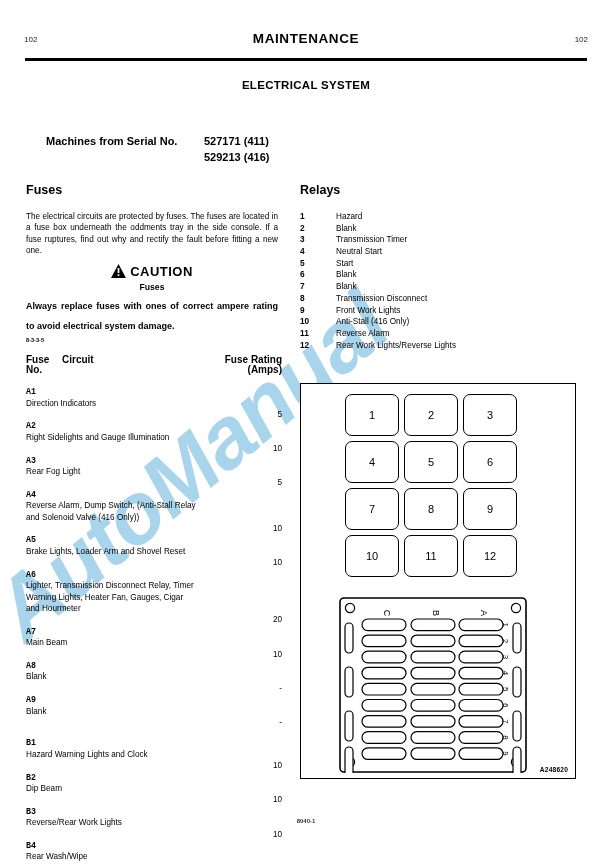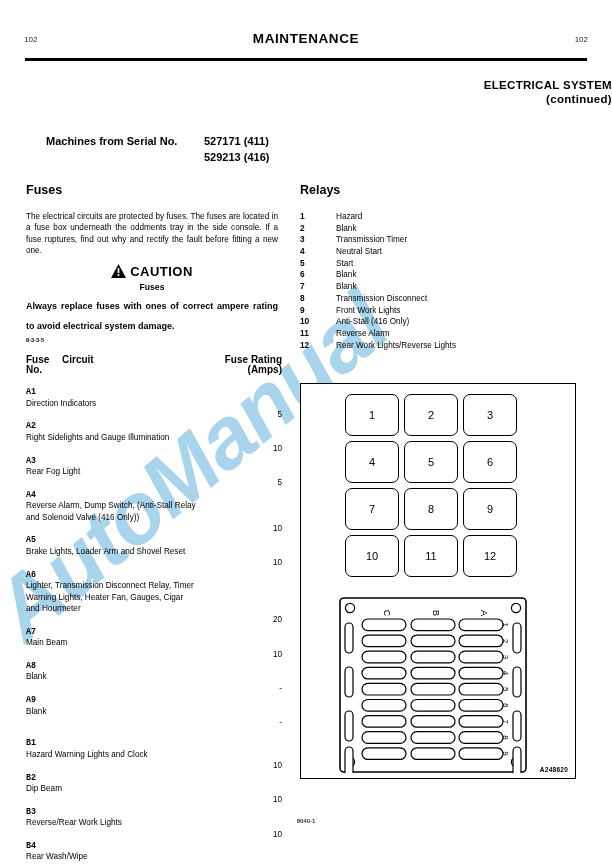--- a/index.html
+++ b/index.html
@@ -77,21 +77,21 @@
     height: 2.6px;
     background: #000;
   }
 
   
   #section-title {
     position: absolute;
     left: 0;
     top: 78px;
     width: 612px;
-    text-align: right;
+    text-align: center;
     font-size: 11.5px;
     font-weight: bold;
     line-height: 14px;
     letter-spacing: 0.3px;
   }
 
   
   #serial-block {
     position: absolute;
     left: 26px;
@@ -298,21 +298,20 @@
 
   <div id="page-header">
     <div class="folio left">102</div>
     <div class="header-title">MAINTENANCE</div>
     <div class="folio right">102</div>
     <div class="header-rule"></div>
   </div>
 
   <div id="section-title">
     <div>ELECTRICAL SYSTEM</div>
-    <div>(continued)</div>
   </div>
 
   <div id="serial-block">
     <span class="serial-label">Machines from Serial No.</span><span class="serial-nums"><span>527171 (411)</span><br><span>529213 (416)</span></span>
   </div>
 
   <div class="col-left">
 
     <h2 class="sec-head">Fuses</h2>
 

